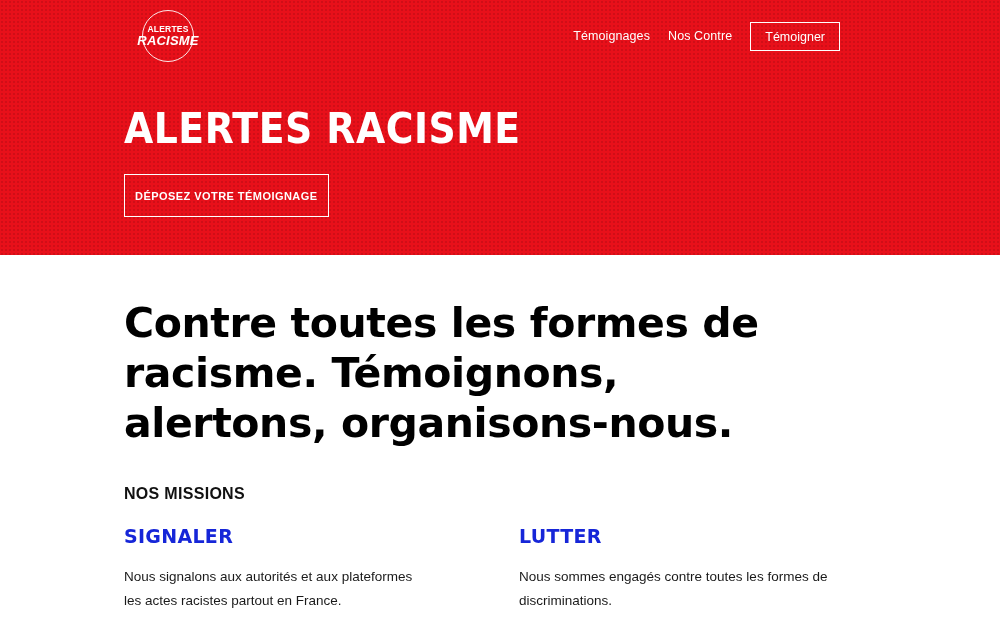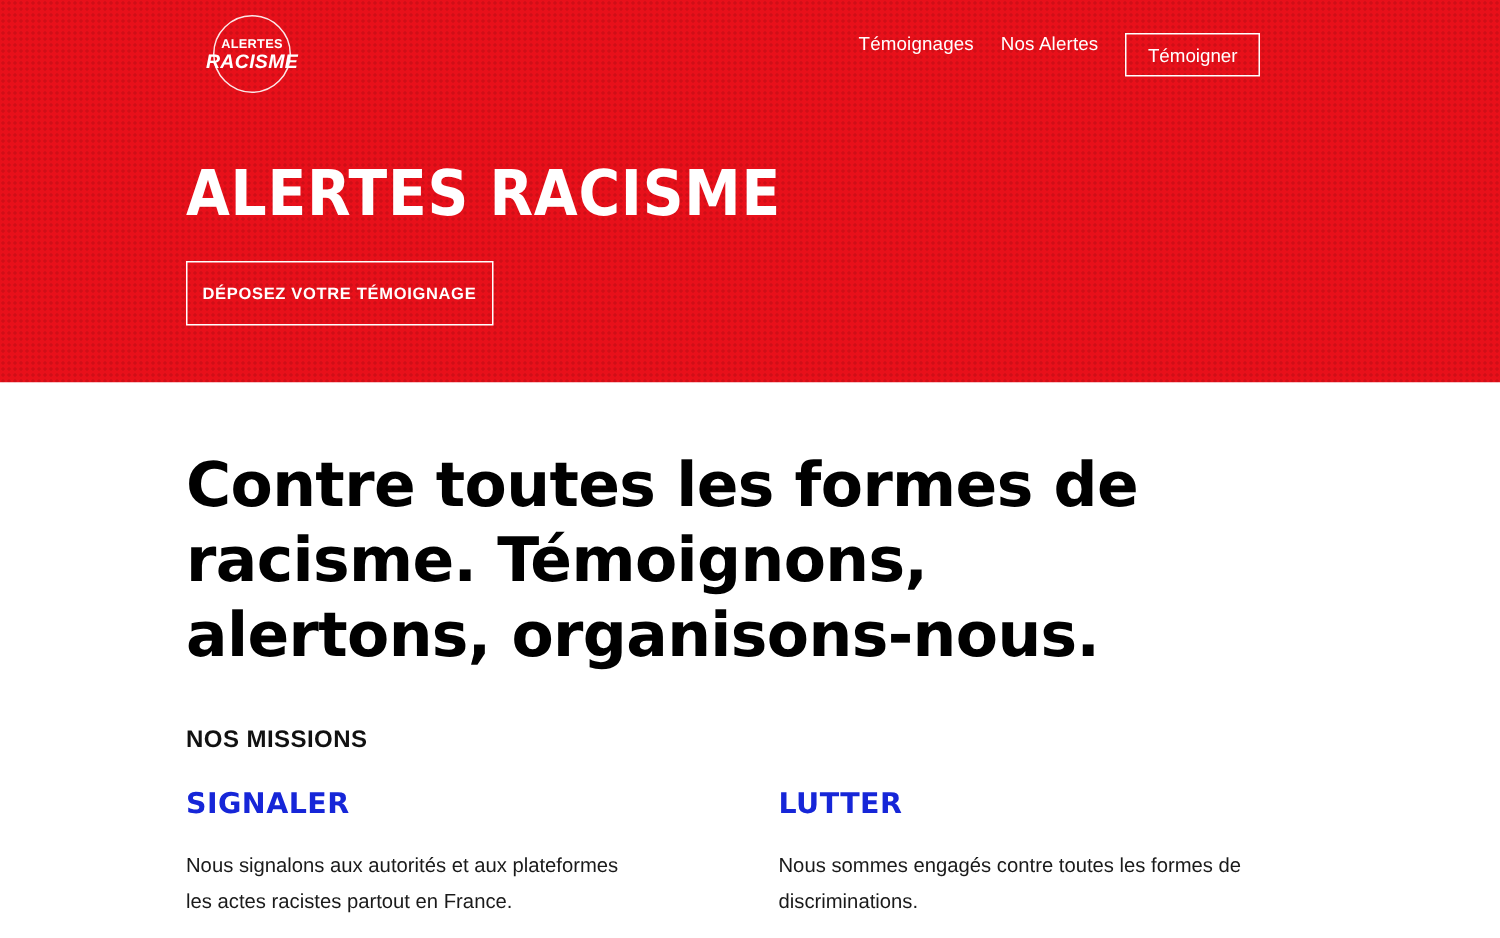--- a/index.html
+++ b/index.html
@@ -55,21 +55,21 @@
   }
   .logo .l2 {
     font-size: 13px;
     font-weight: bold;
     font-style: italic;
     letter-spacing: 0.2px;
   }
 
   .nav {
     display: flex;
-    align-items: flex-start;
+    align-items: center;
     gap: 18px;
   }
   .nav a {
     color: #ffffff;
     font-size: 12.5px;
     text-decoration: none;
     letter-spacing: 0.1px;
   }
   .nav .cta {
     display: inline-block;
@@ -178,21 +178,21 @@
 
   <div class="topbar">
 
     <div class="logo">
       <span class="l1">ALERTES</span>
       <span class="l2">RACISME</span>
     </div>
 
     <nav class="nav">
       <a href="#">Témoignages</a>
-      <a href="#">Nos Alertes</a>
+      <a href="#">Nos Contre</a>
       <button class="cta">Témoigner</button>
     </nav>
 
   </div>
 
   <h1 class="hero-title">ALERTES RACISME</h1>
 
   <button class="hero-btn">DÉPOSEZ VOTRE TÉMOIGNAGE</button>
 
 </div>

